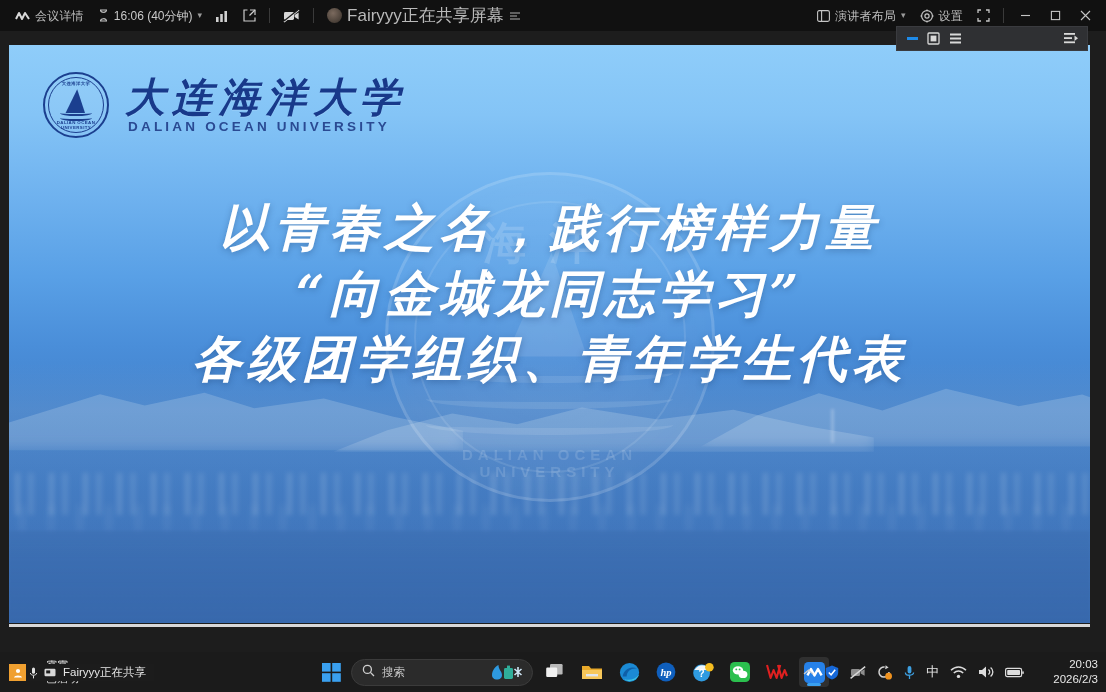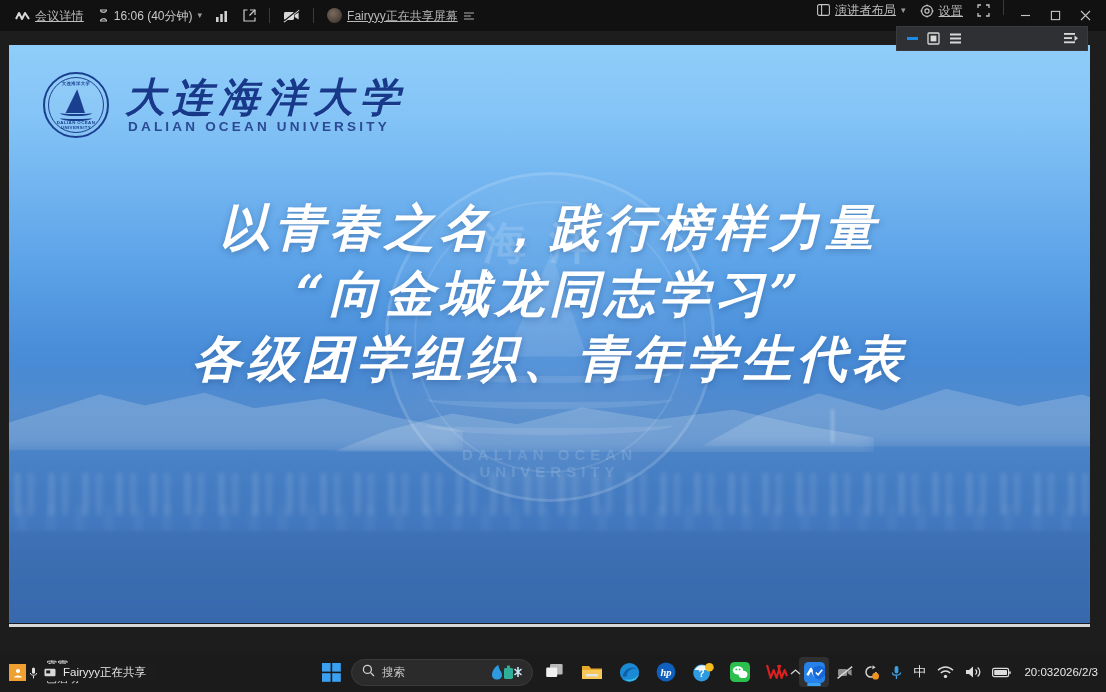--- a/index.html
+++ b/index.html
@@ -13,37 +13,37 @@
 
   
   .meet-topbar {
     position: absolute; top: 0; left: 0; width: 1106px; height: 31px;
     background: #111111;
     display: flex; align-items: center;
     color: #c9c9c9; font-size: 12px;
     user-select: none;
   }
   .tb-left { display: flex; align-items: center; padding-left: 8px; gap: 0px; }
-  .tb-right { margin-left: auto; display: flex; align-items: flex-start; padding-right: 6px; }
+  .tb-right { margin-left: auto; display: flex; align-items: center; padding-right: 6px; }
   .tb-item {
     display: flex; align-items: center; gap: 5px;
     padding: 4px 7px; border-radius: 3px; color: #bdbdbd;
     white-space: nowrap; line-height: 1;
   }
   .tb-item svg { display: block; }
   .tb-sep { width: 1px; height: 15px; background: #3a3a3a; margin: 0 6px; }
-  .tb-label { font-size: 12px; letter-spacing: .2px; text-decoration: underline; }
+  .tb-label { font-size: 12px; letter-spacing: .2px; }
   .tb-time { font-size: 12px; color: #c9c9c9; }
   .chev { font-size: 9px; color: #9a9a9a; }
   .share-avatar {
     width: 15px; height: 15px; border-radius: 50%;
     background: radial-gradient(circle at 40% 35%, #7b6a5e 0%, #4a4038 70%, #3a332c 100%);
     flex: 0 0 auto;
   }
-  .share-txt { color: #b9b9b9; font-size: 12px; text-decoration: underline; }
+  .share-txt { color: #b9b9b9; font-size: 17px; }
   .win-btn {
     width: 30px; height: 31px; display: flex; align-items: center; justify-content: center;
     color: #c5c5c5;
   }
 
   
   .mini-toolbar {
     position: absolute; top: 26px; left: 896px; width: 192px; height: 25px;
     background: #2f3033; display: flex; align-items: center;
     border: 1px solid #3a3b3f;
@@ -243,22 +243,22 @@
   .tb-app.active { background: #303030; border-radius: 4px; }
   .tb-app.active::after {
     content: ""; position: absolute; bottom: 1px; left: 50%; transform: translateX(-50%);
     width: 14px; height: 3px; border-radius: 2px; background: #3aa0f0;
   }
   .tray {
     position: absolute; right: 8px; display: flex; align-items: center; gap: 11px;
   }
   .tray-ico { display: flex; align-items: center; justify-content: center; color: #dcdcdc; }
   .clock {
-    display: flex; flex-direction: row; align-items: flex-end;
-    color: #e8e8e8; font-size: 11.5px; line-height: 1.28; margin-left: 2px;
+    display: flex; flex-direction: column; align-items: flex-end;
+    color: #e8e8e8; font-size: 11.5px; line-height: 1.28; margin-left: 18px;
   }
   .ime { color: #e4e4e4; font-size: 13px; }
 </style>
 </head>
 <body>
 
 <div id="app">
 
   <div class="meet-topbar">
     <div class="tb-left">

